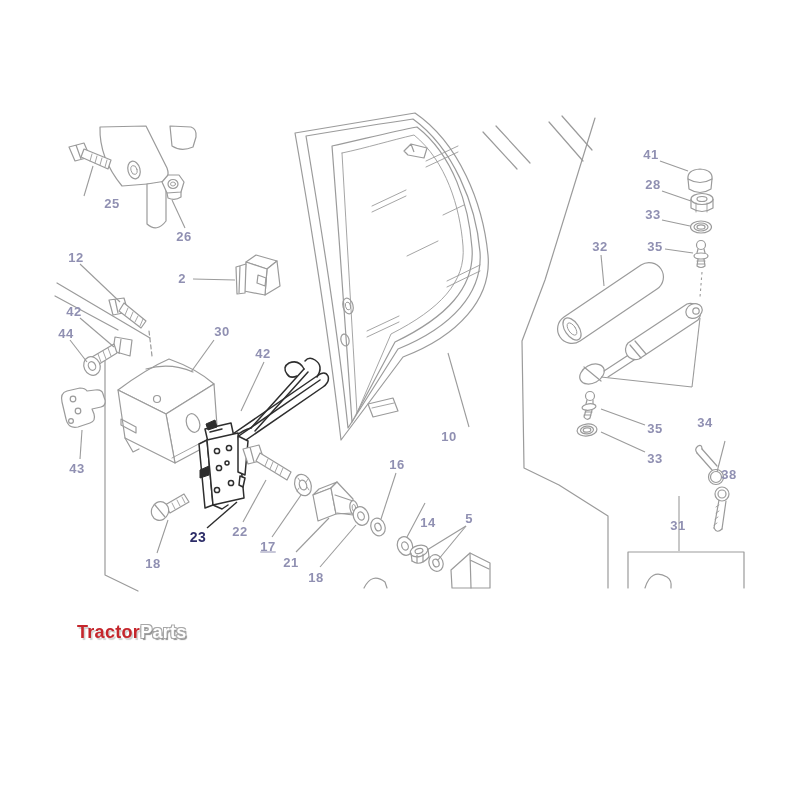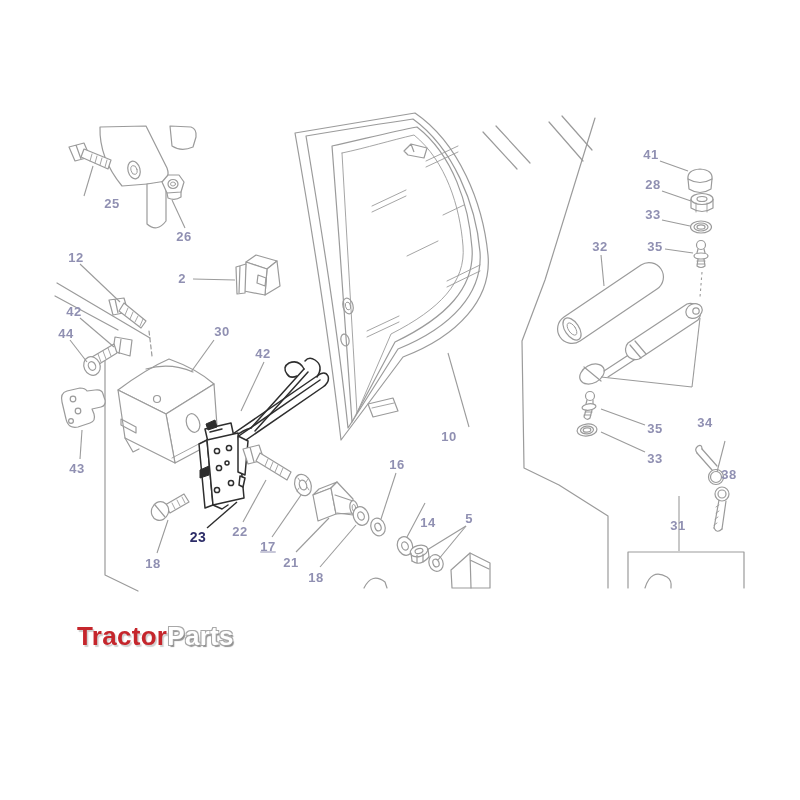--- a/index.html
+++ b/index.html
@@ -14,21 +14,21 @@
   .dks{stroke:#2e2e2e;fill:#2e2e2e;stroke-width:1;}
   .thin{stroke-width:0.9;}
   
   .plabel{position:absolute;transform:translate(-50%,-50%);
           font:600 13px "Liberation Sans",sans-serif;color:#9090b2;letter-spacing:.5px;}
   .plabel.bold{font-weight:800;font-size:14px;color:#2d2d68;}
   
   .logo{position:absolute;left:77px;top:624px;line-height:1;font-weight:bold;}
   .logo .l1{font-size:21px;color:#ffffff;margin-left:7px;letter-spacing:.5px;
     text-shadow:-1px -1px 0 #a8a8a8,1px -1px 0 #a8a8a8,-1px 1px 0 #a8a8a8,1.5px 1.5px 1px #8f8f8f;}
-  .logo .l2{font-size:26px;margin-top:-1px;letter-spacing:.3px;}
+  .logo .l2{font-size:18px;margin-top:-1px;letter-spacing:.3px;}
   .logo .red{color:#c5262c;text-shadow:1.5px 1.5px 1px #cfcfcf;}
   .logo .wht{color:#ffffff;
     text-shadow:-1px -1px 0 #a8a8a8,1px -1px 0 #a8a8a8,-1px 1px 0 #a8a8a8,1.5px 1.5px 1px #8f8f8f;}
 </style>
 </head>
 <body>
 
 <div class="stage">
 
 <svg width="800" height="800" viewBox="0 0 800 800">

